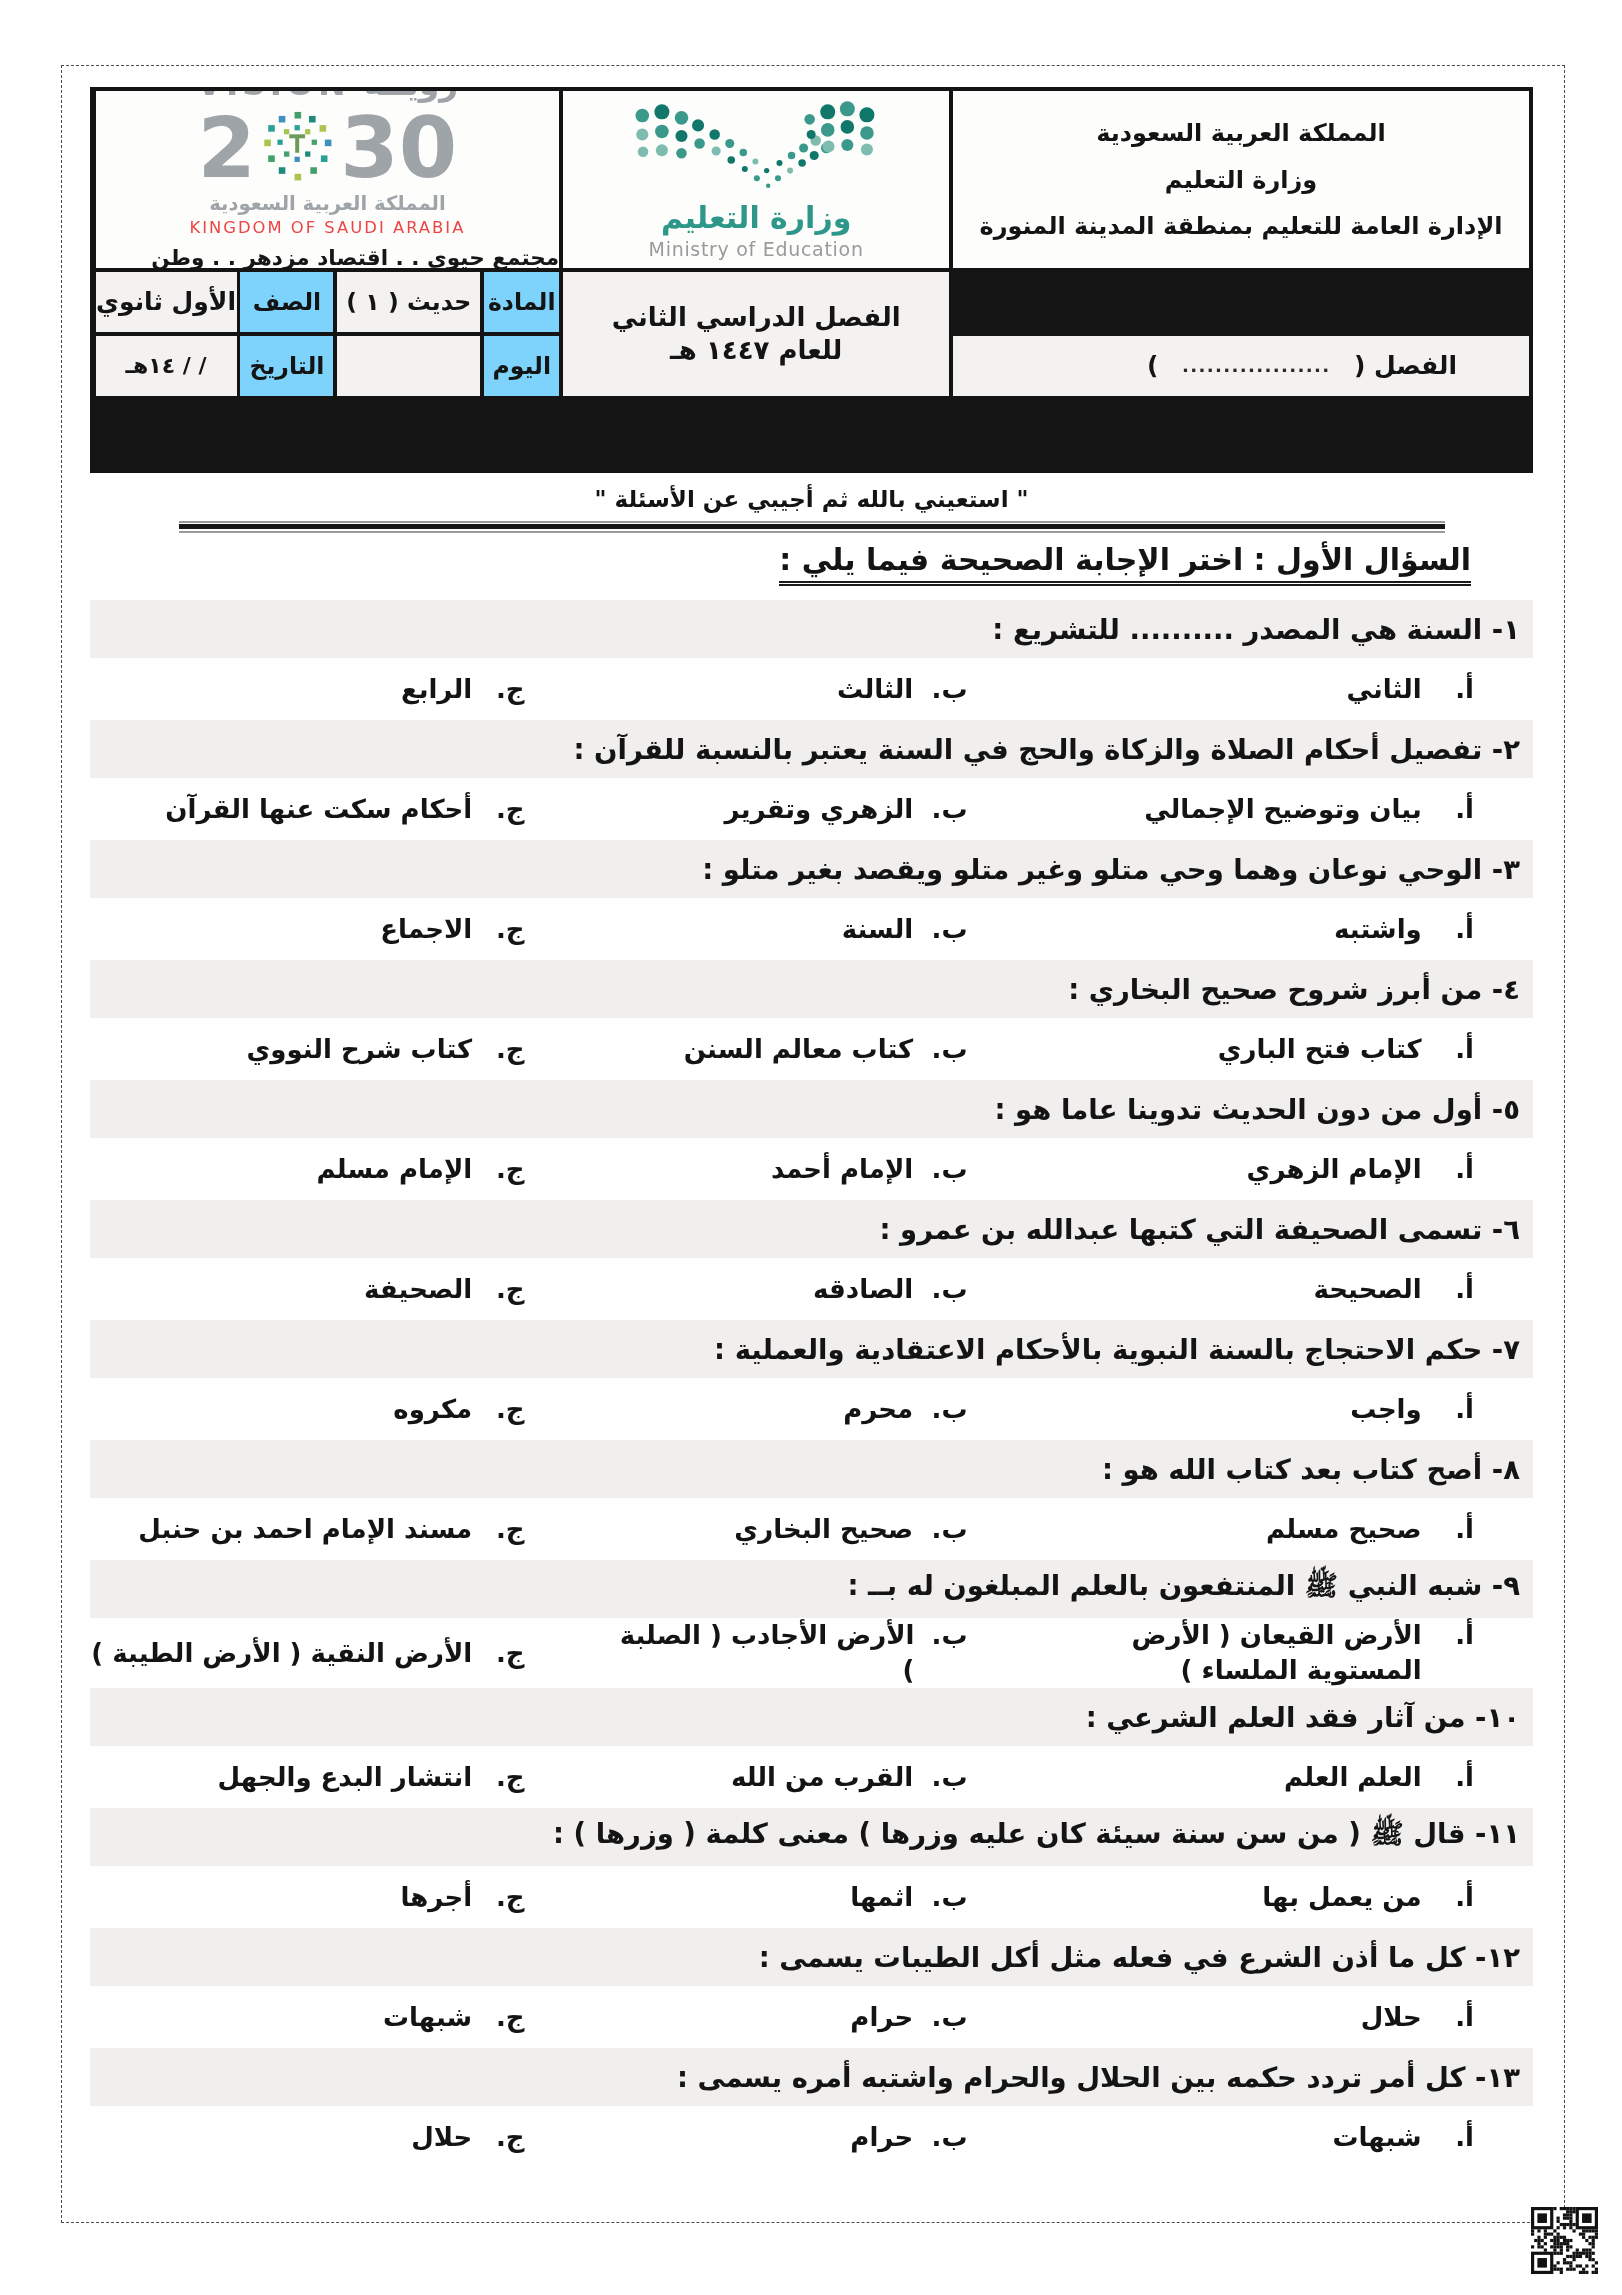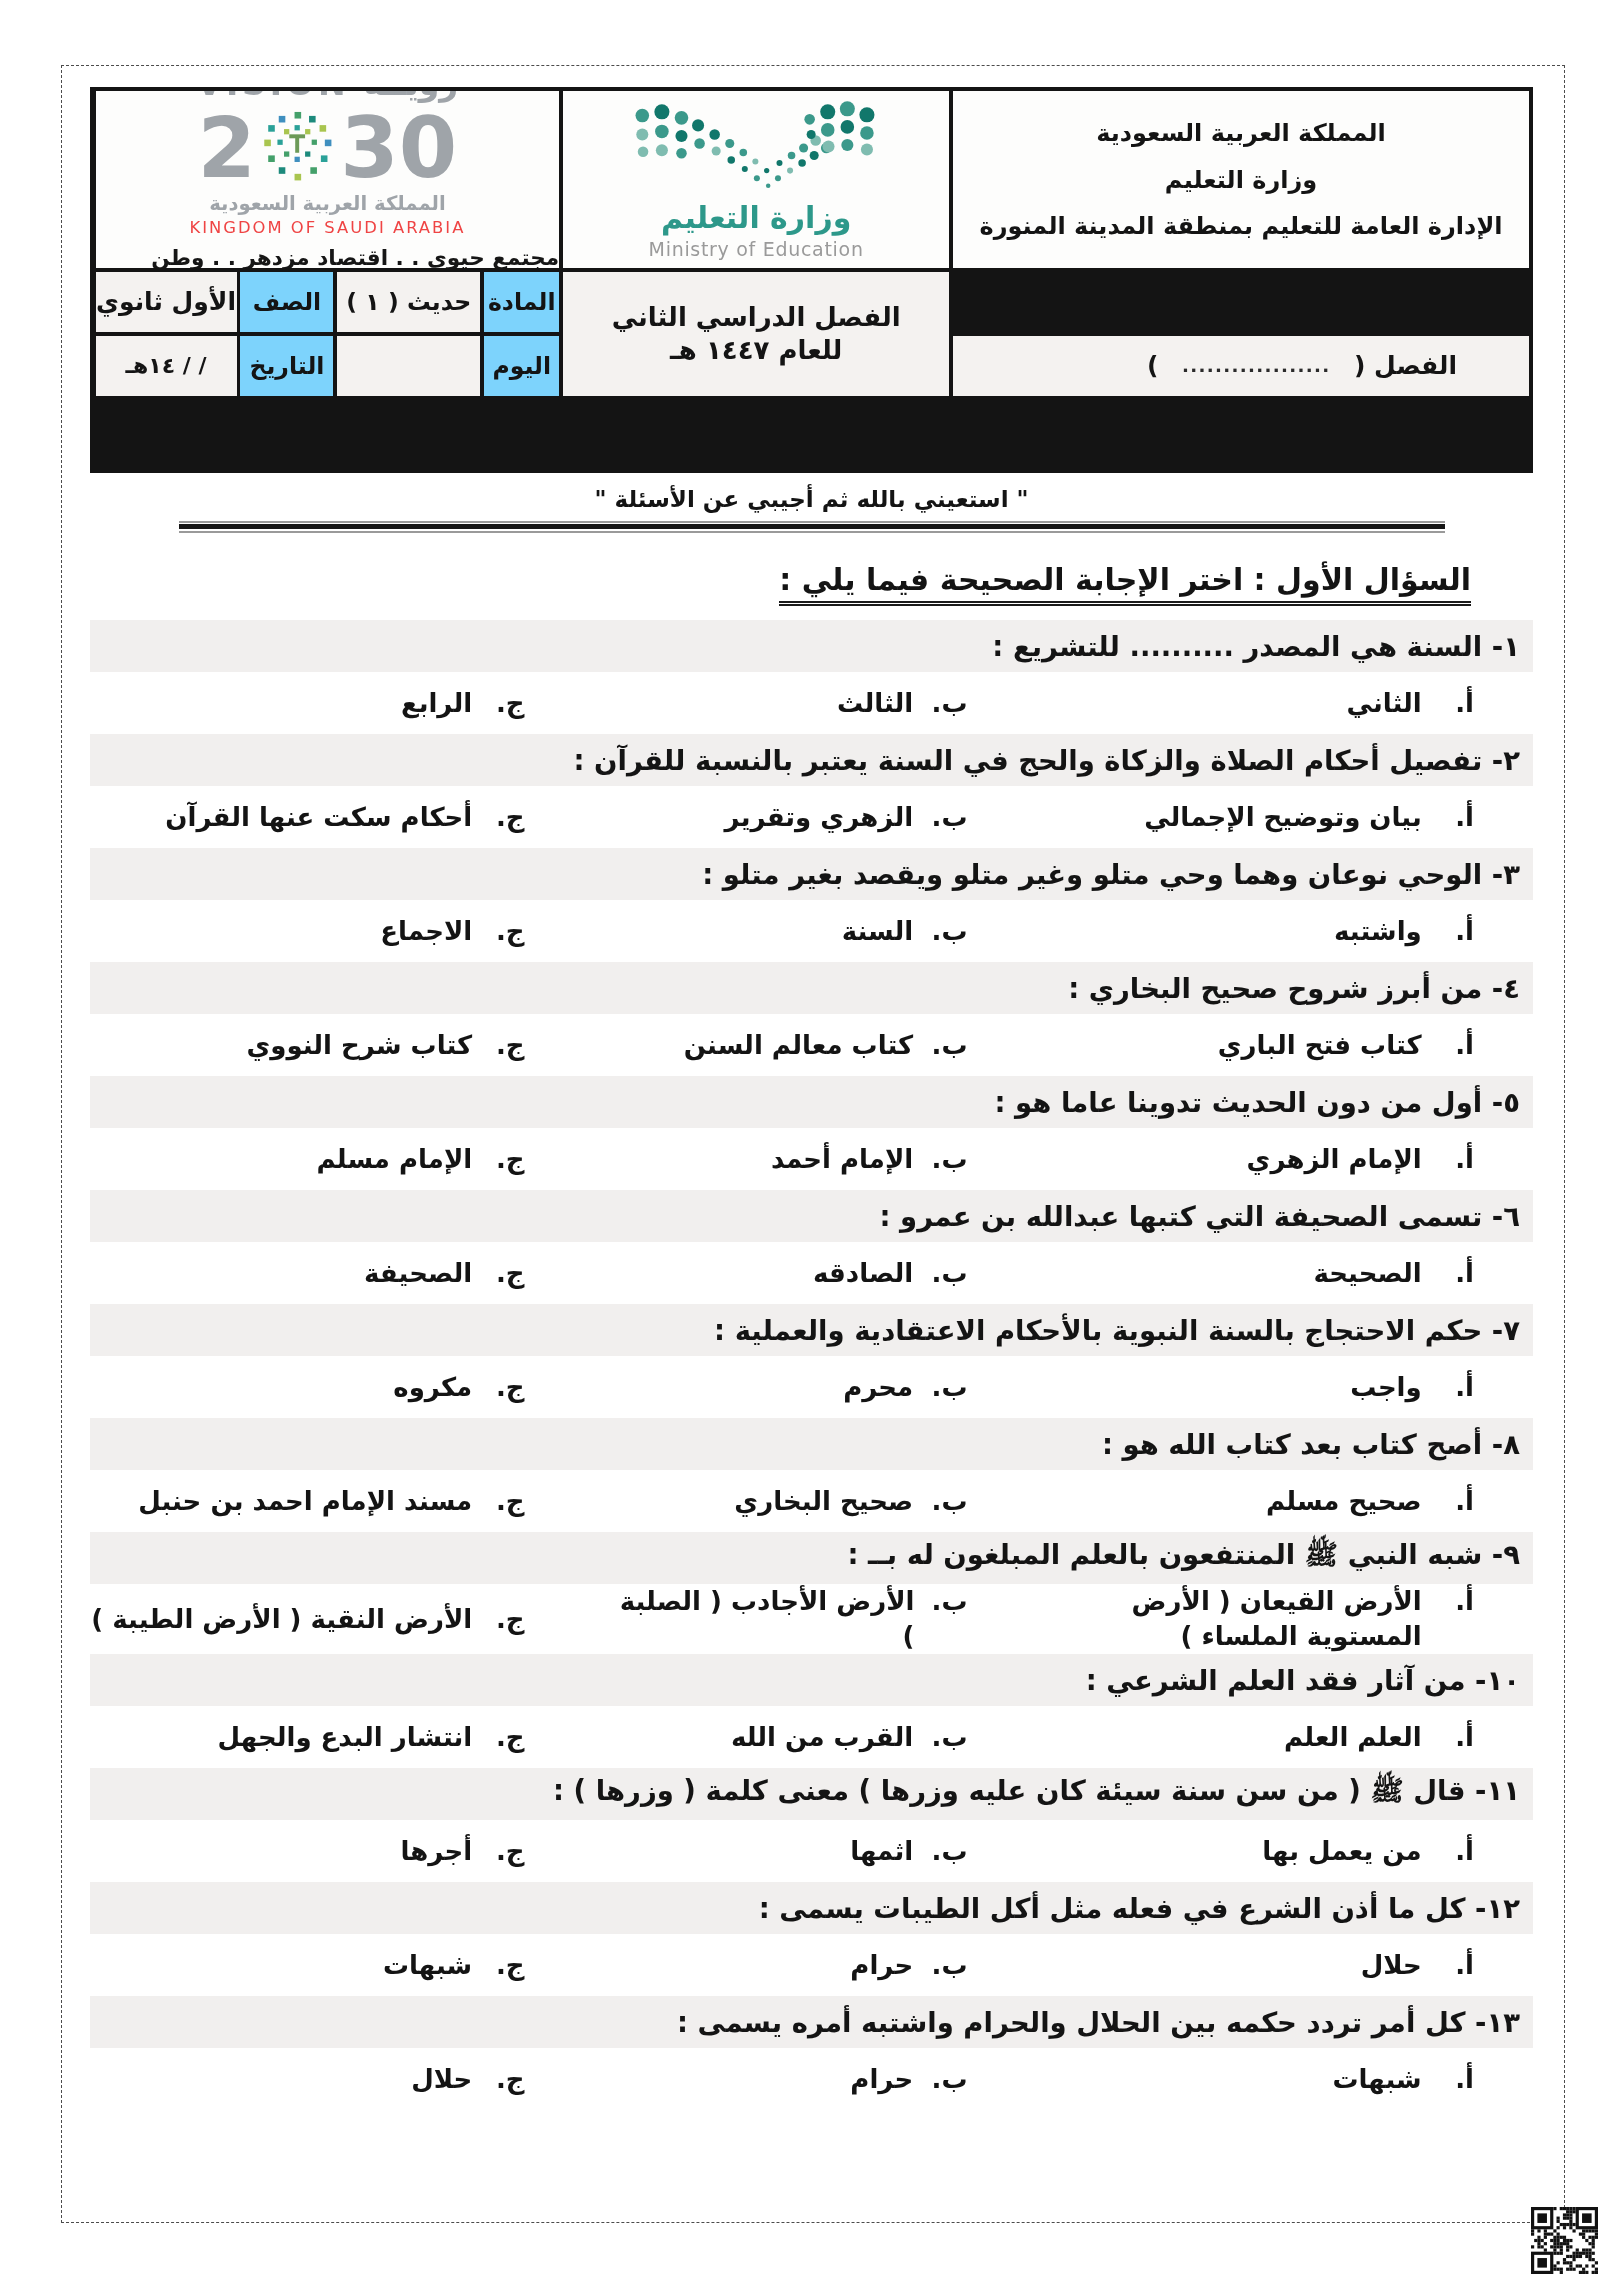--- a/index.html
+++ b/index.html
@@ -58,28 +58,28 @@
   .v-tag{color:#161616; font-weight:700; font-size:21.6px; margin-top:5.2px;}
 
   
   .content{position:absolute; left:90px; top:474px; width:1443px; direction:rtl;}
   .invocation{margin-top:11.8px; text-align:center; font-weight:700; font-size:23px;}
   .divider{
     width:1266px; margin:9.2px auto 0; height:5.2px; background:#161616;
     border-top:2px solid #9a9a9a; border-bottom:2px solid #9a9a9a;
     background-clip:content-box; padding:1.3px 0;
   }
-  .heading-row{margin:29px 62px 0 0;}
+  .heading-row{margin:9px 62px 0 0;}
   .section-heading{
     display:inline-block; font-weight:700; font-size:30px;
     padding-bottom:3.9px; border-bottom:5.9px double #1a1a1a;
   }
   .questions{margin-top:14.4px;}
   .q-strip{
-    background:#f1efee; height:52px; display:flex; align-items:center;
+    background:#f1efee; height:58px; display:flex; align-items:center;
     padding-right:13px; font-weight:700; font-size:27.5px;
   }
   .q-opts{
     min-height:62px; display:grid; grid-template-columns:36% 28% 36%;
     align-items:center; background:#ffffff;
   }
   .opt{display:flex; align-items:flex-start; gap:18.3px; font-weight:700; font-size:26px; line-height:1.35;}
   .opt .letter{min-width:34px;}
   .opt-a{padding-right:59px;} .opt-b{padding-right:46px;} .opt-c{padding-right:85px;}
   .opt-text{max-width:393px;}

